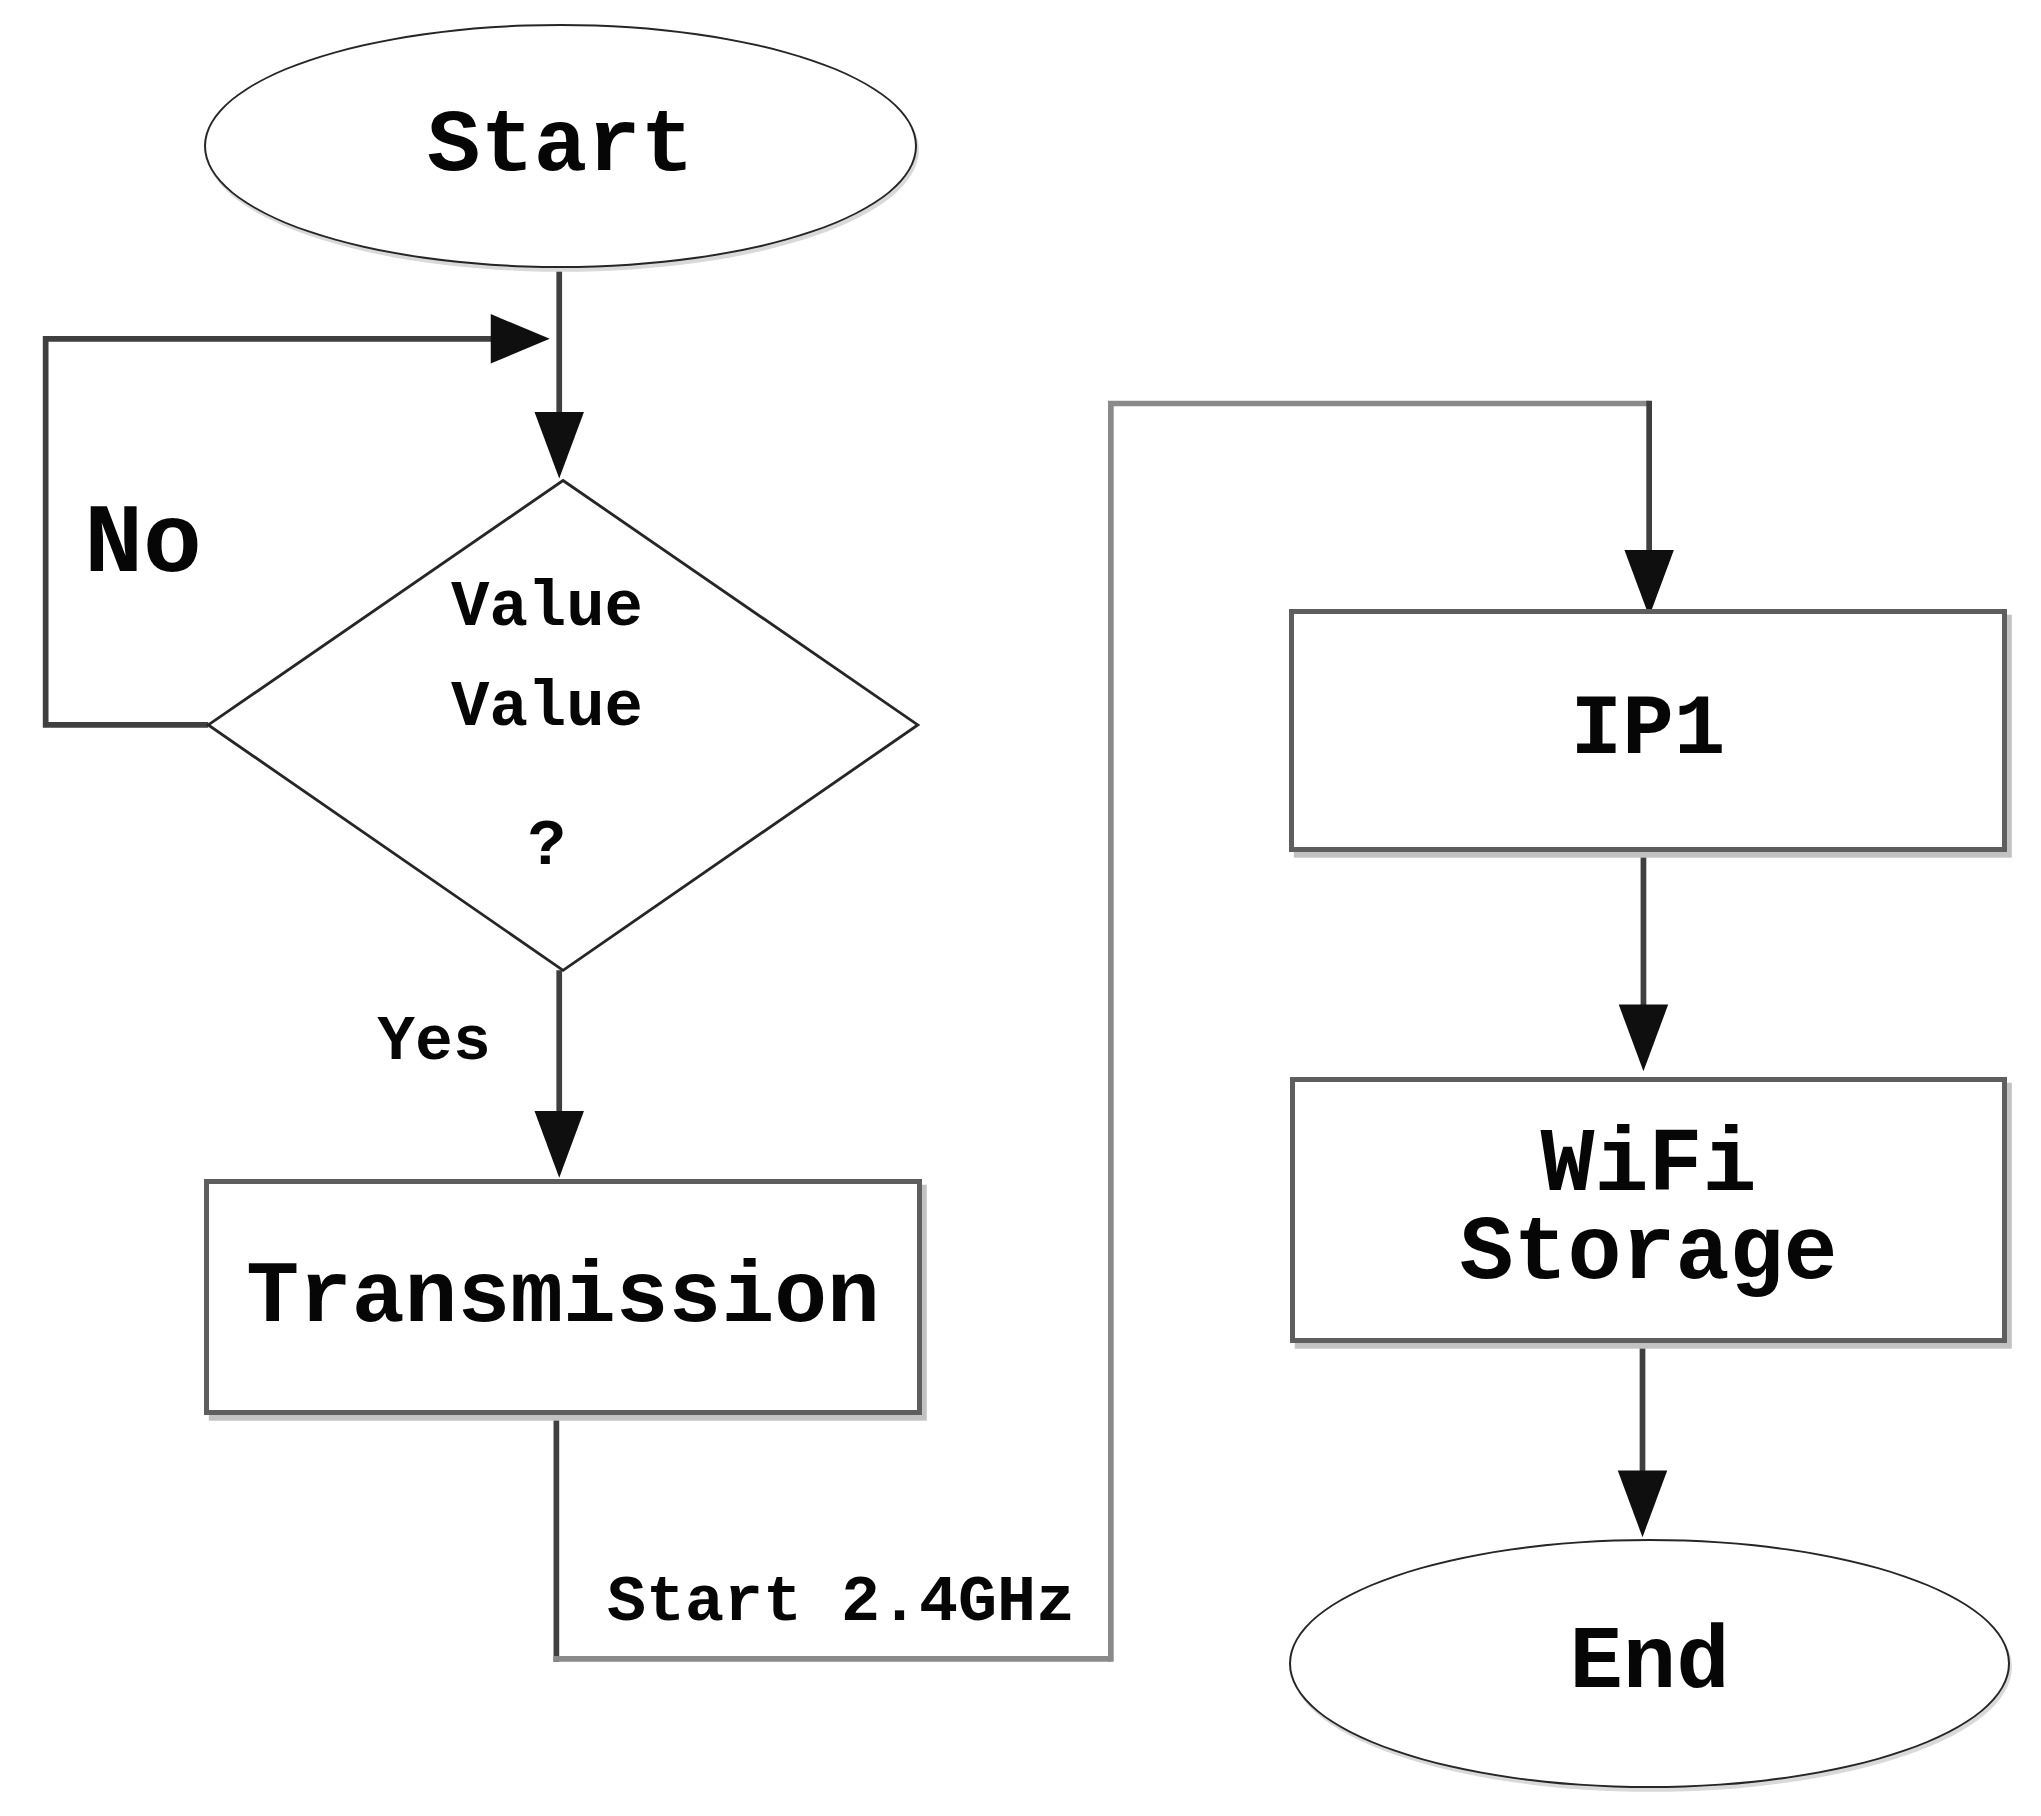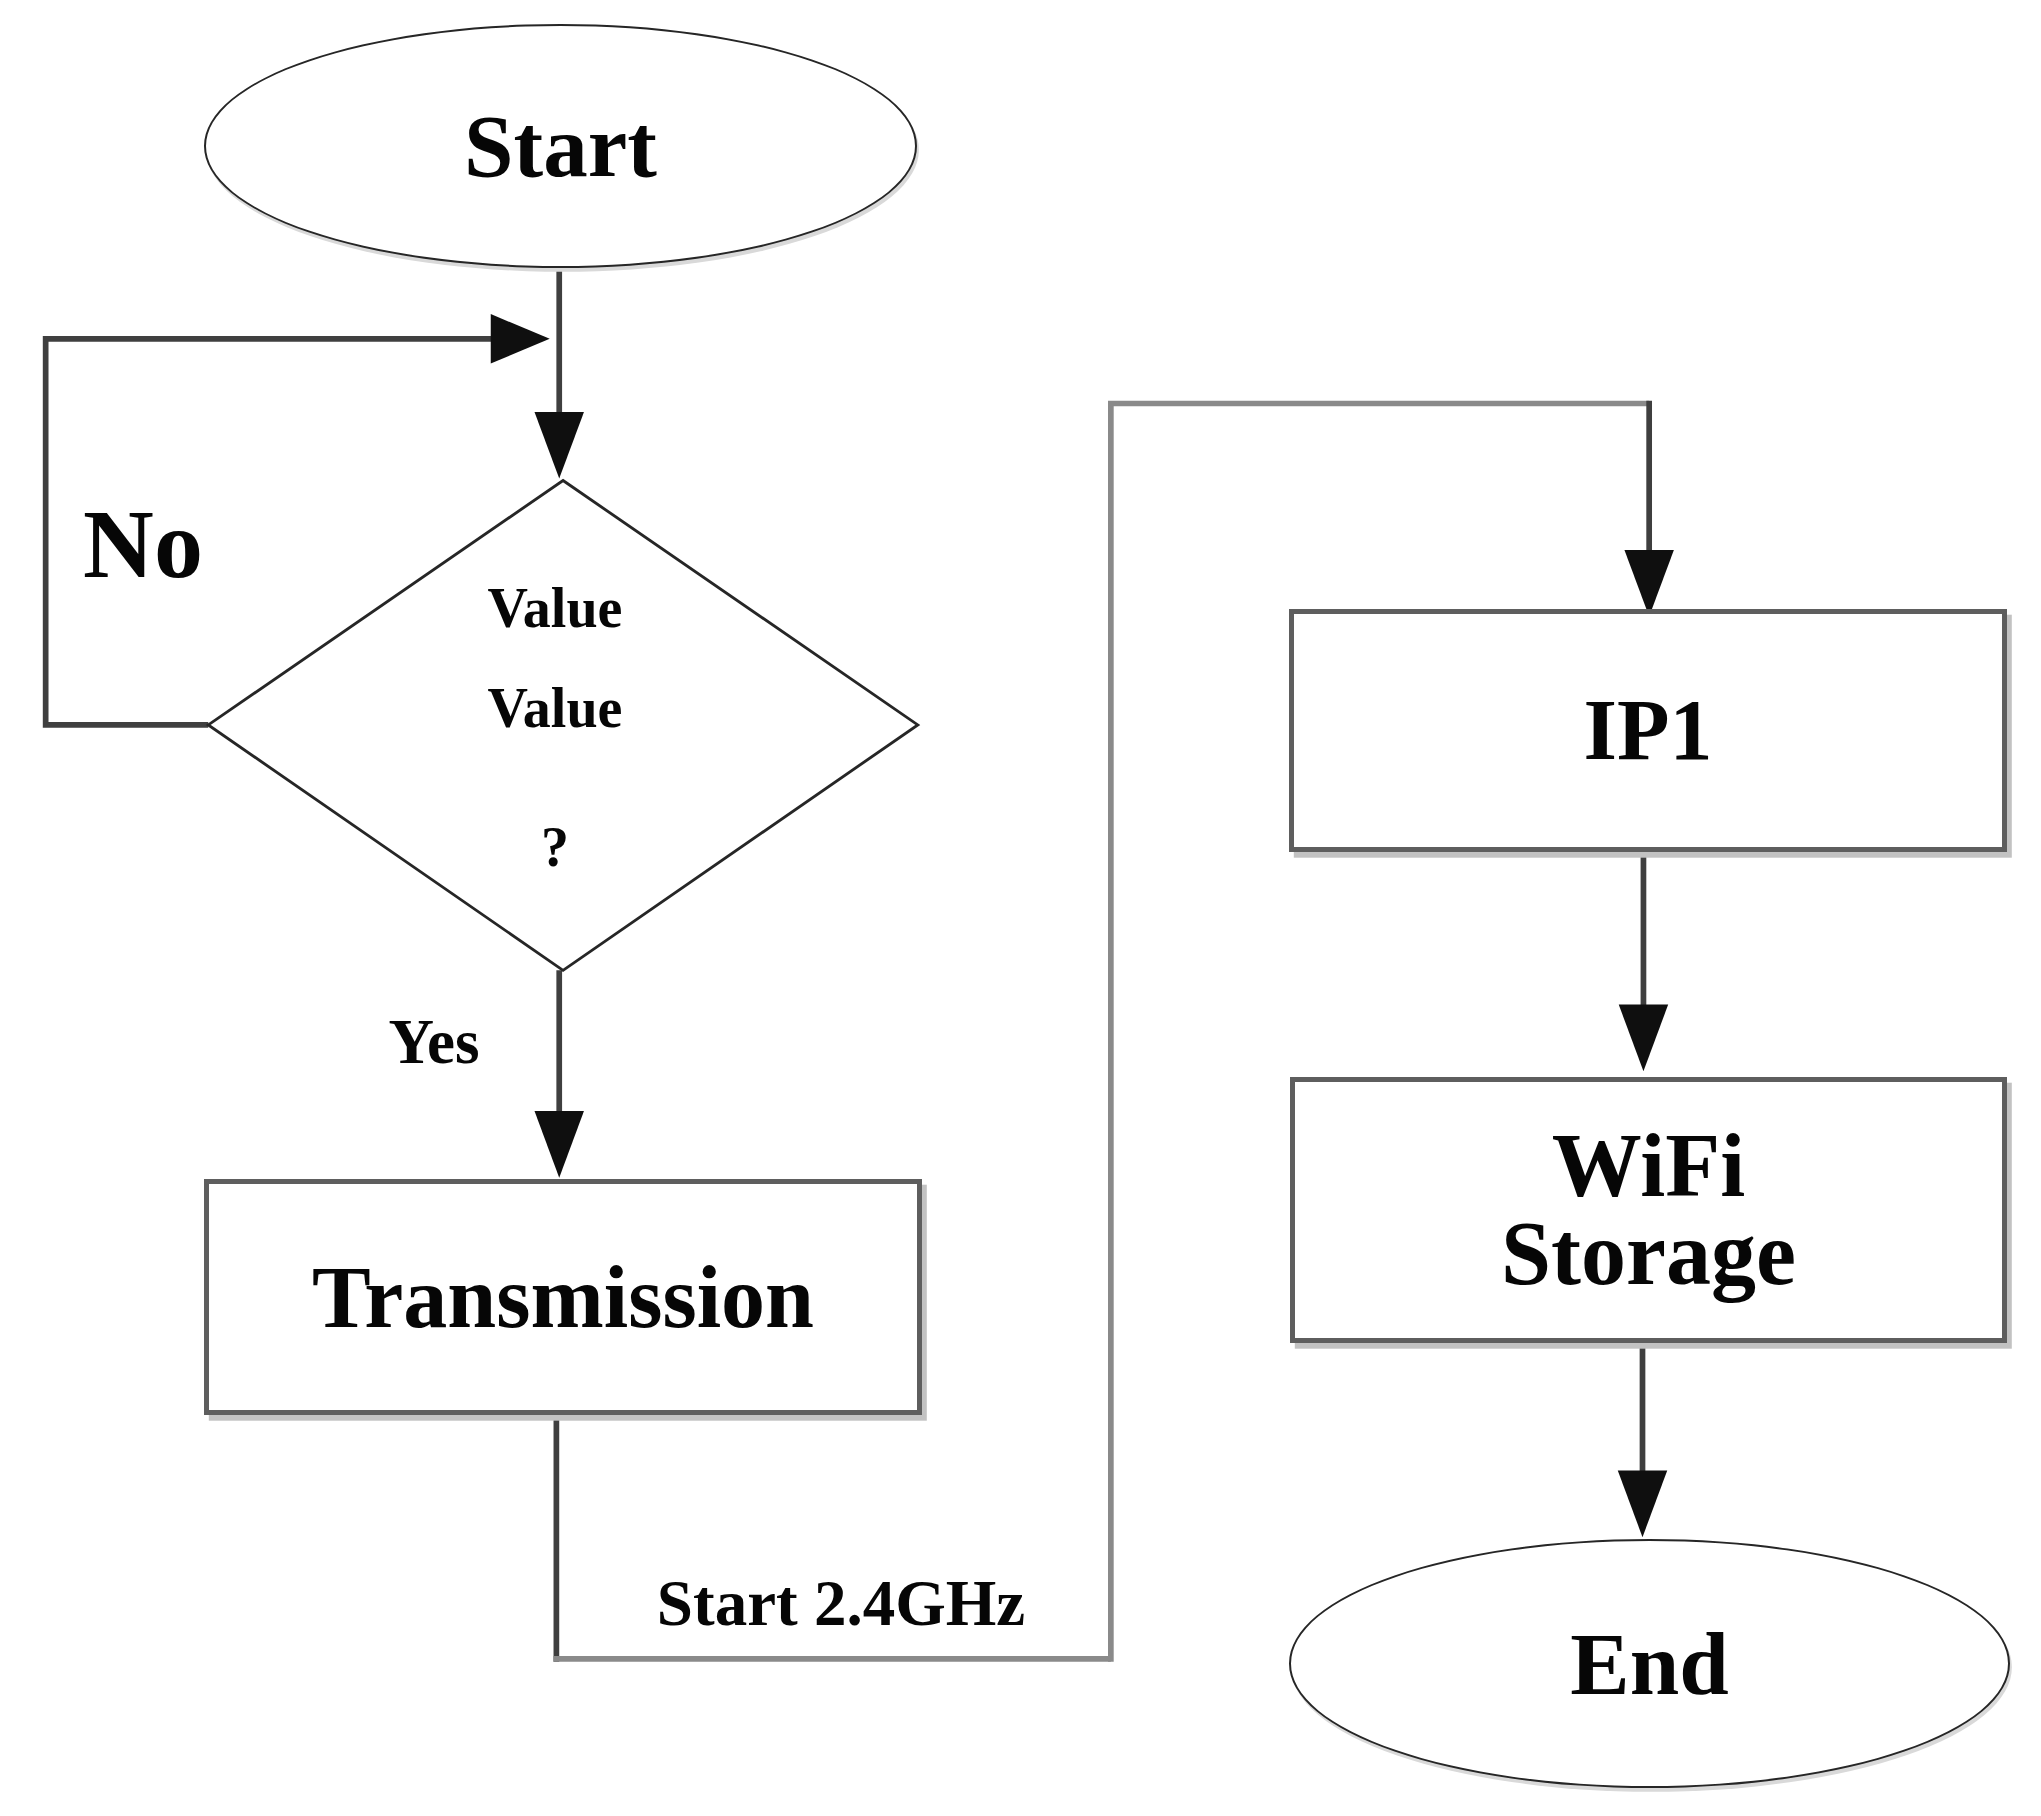--- a/index.html
+++ b/index.html
@@ -5,21 +5,21 @@
   html, body {
     margin: 0;
     padding: 0;
     background: #ffffff;
   }
   .canvas {
     position: relative;
     width: 2041px;
     height: 1817px;
     background: var(--background, #ffffff);
-    font-family: Liberation Serif, serif;
+    font-family: Liberation Mono, monospace;
     overflow: hidden;
   }
   .layer {
     position: absolute;
     left: 0;
     top: 0;
     width: 2041px;
     height: 1817px;
   }
   .connector {
@@ -61,26 +61,26 @@
     border: 5.7px solid var(--node-border, #5e5e5e);
     box-shadow: 4.8px 5.7px 0 var(--node-shadow, #c2c2c2);
   }
   .node-start { left: 204px; top: 24px;  width: 713px; height: 244px; }
   .node-end   { left: 1289px; top: 1539px; width: 721px; height: 249px; }
   .node-d1      { left: 204px;  top: 1179px; width: 718px; height: 236px; font-size: 88px; line-height: 91px; }
   .node-ip1     { left: 1289px; top: 609px;  width: 718px; height: 243px; font-size: 86px; line-height: 91px; }
   .node-storage { left: 1290px; top: 1077px; width: 717px; height: 266px; font-size: 90px; line-height: 88px; }
   .diamond-line {
     position: absolute;
-    left: 200px;
+    left: 192px;
     width: 710px;
     text-align: center;
     color: var(--text, #060606);
     font-weight: 700;
-    font-size: 56px;
+    font-size: 64px;
     line-height: 95px;
   }
   .diamond-line-1 { top: 561px; }
   .diamond-line-2 { top: 661px; }
   .diamond-line-3 { top: 800px; }
   .edge-label {
     position: absolute;
     transform: translate(-50%, -50%);
     color: var(--text, #060606);
     font-weight: 700;

